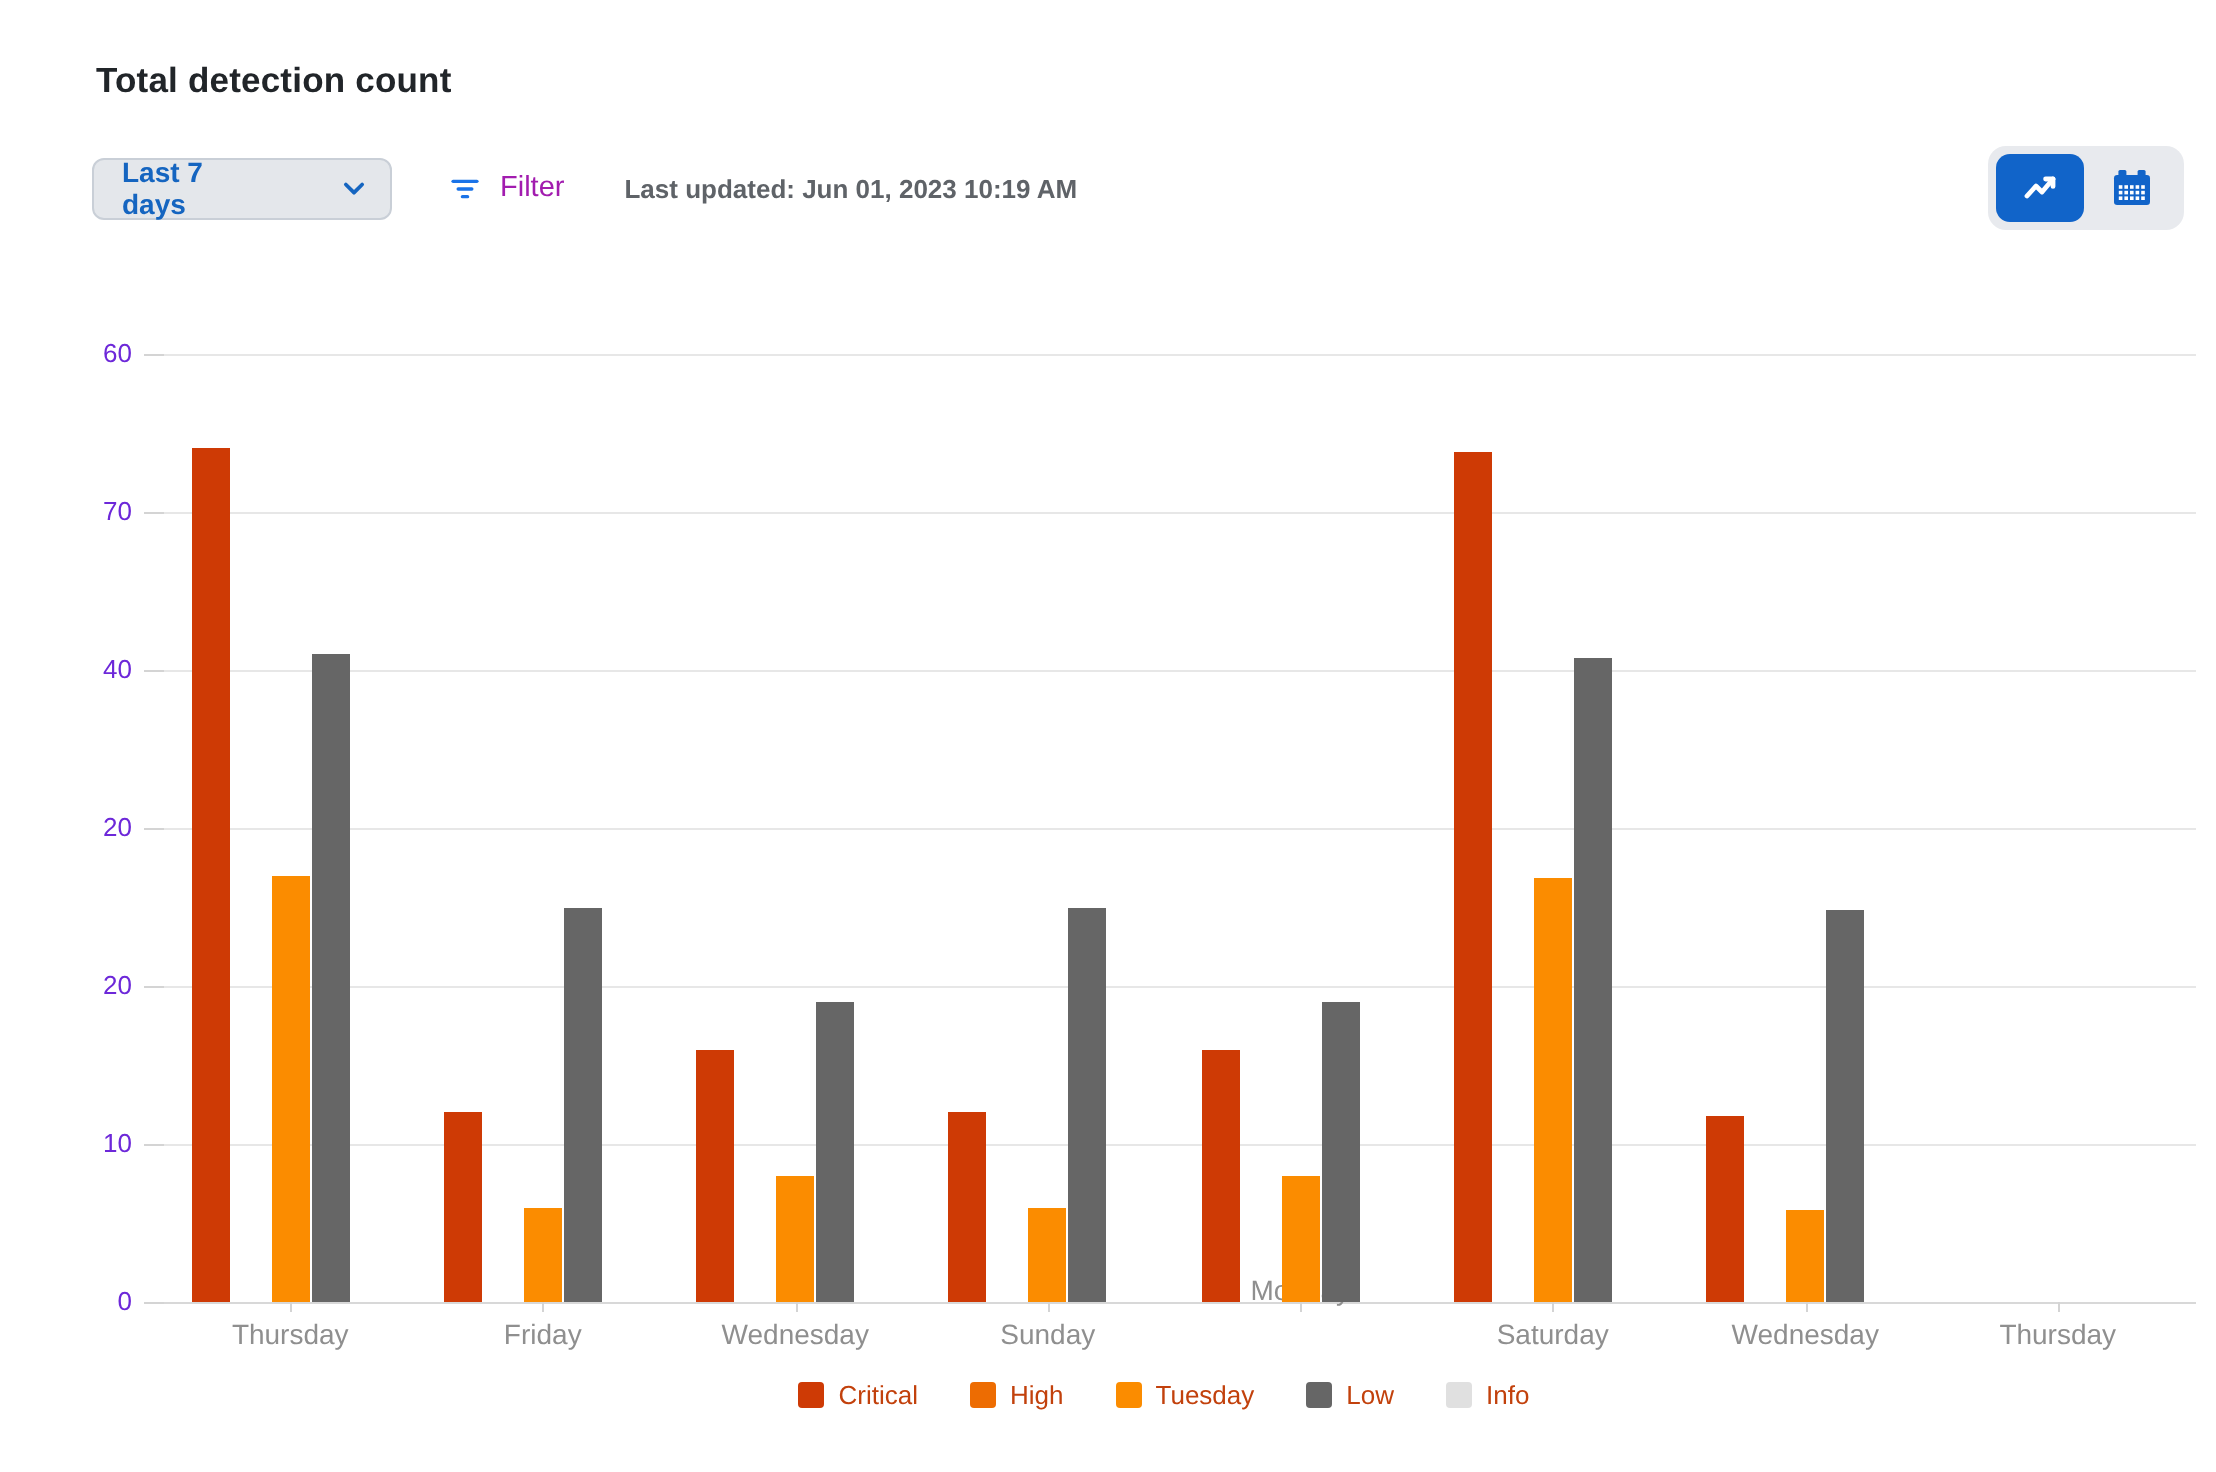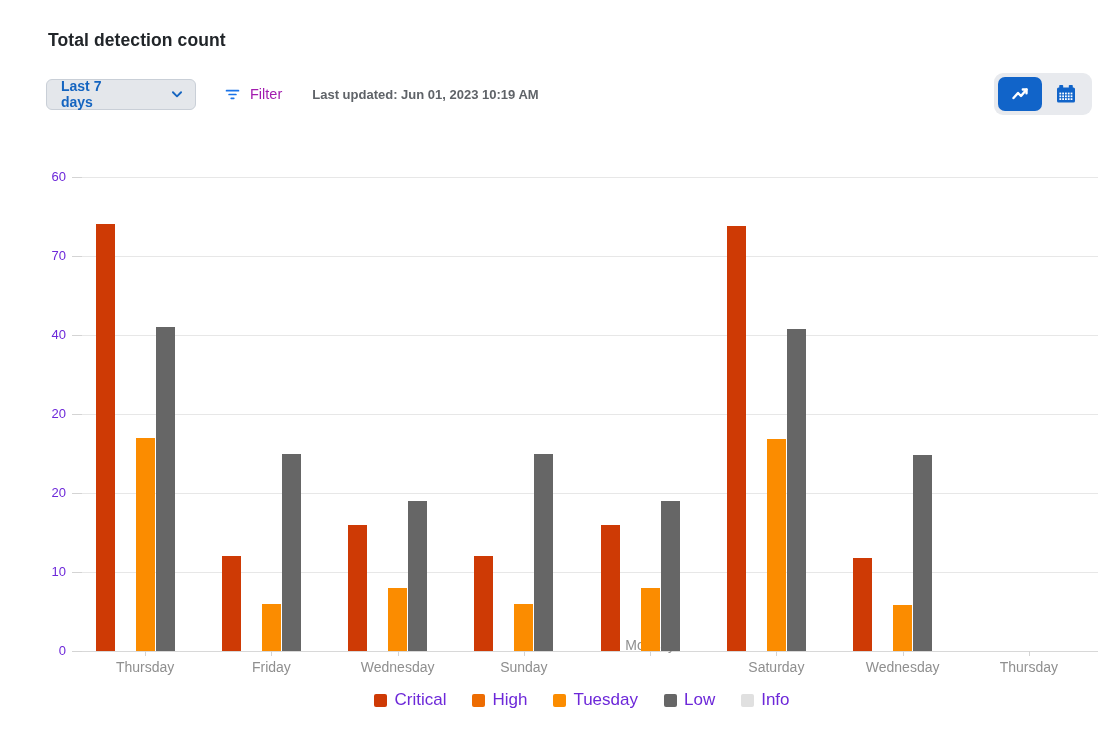--- a/index.html
+++ b/index.html
@@ -51,21 +51,21 @@
   .ylabel{position:absolute;left:0;width:38px;text-align:right;font-size:13px;color:#6d28d9;}
   .xtick{position:absolute;width:1px;height:5px;background:#d4d4d4;}
   .xlabel{position:absolute;width:127px;text-align:center;font-size:14px;color:#8f8f8f;}
   .bar{position:absolute;width:19px;}
   .legend{
     position:absolute;left:0;top:540px;width:100%;
     display:flex;justify-content:center;align-items:center;gap:26px;
   }
   .legend-item{display:flex;align-items:center;gap:7px;cursor:pointer;}
   .legend-swatch{width:13px;height:13px;border-radius:2px;display:inline-block;}
-  .legend-label{font-size:17px;color:#6d28d9;}
+  .legend-label{font-size:13px;color:#c2410c;}
 </style>
 </head>
 <body>
 
 <div class="page">
 
   <h1 class="title">Total detection count</h1>
 
   <div class="controls">
 

